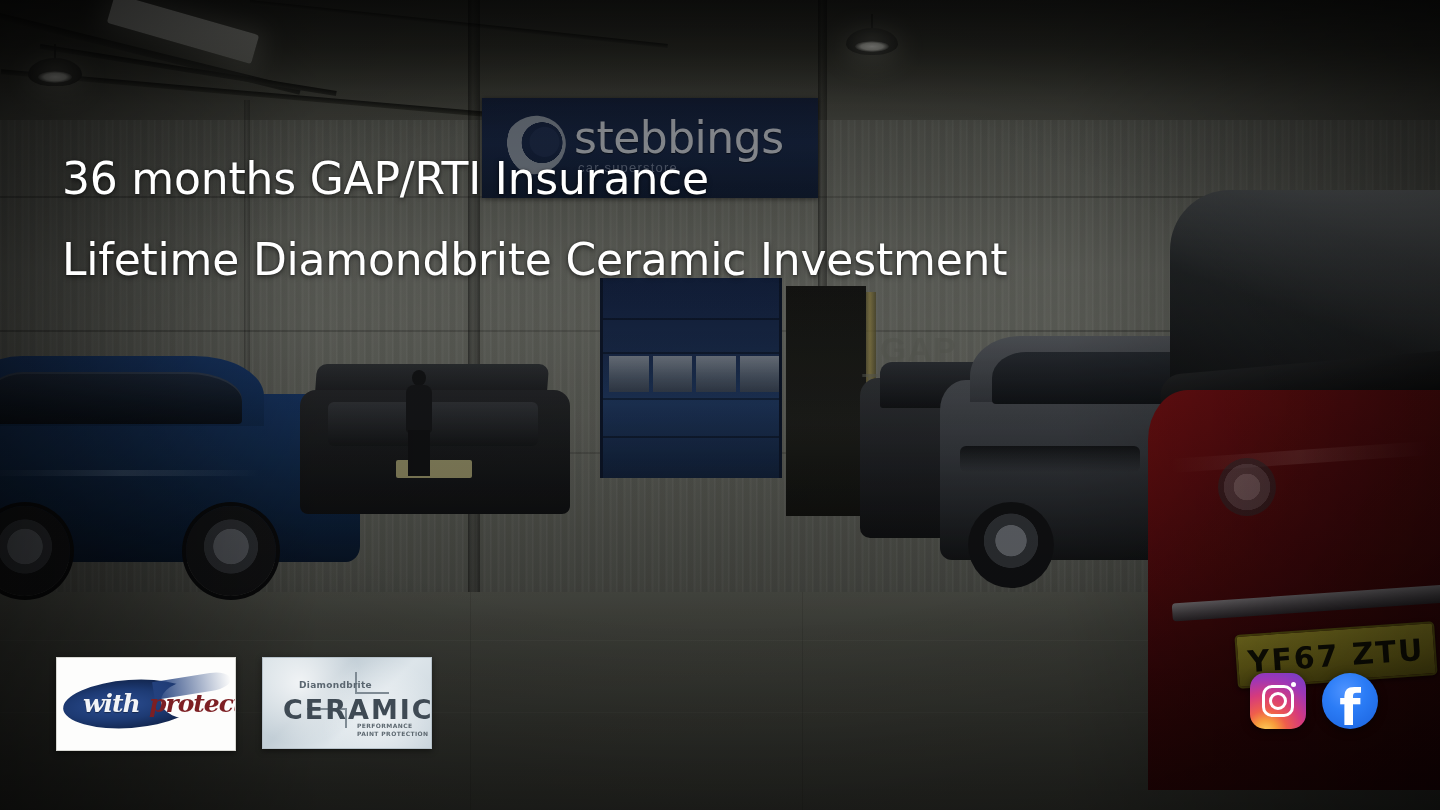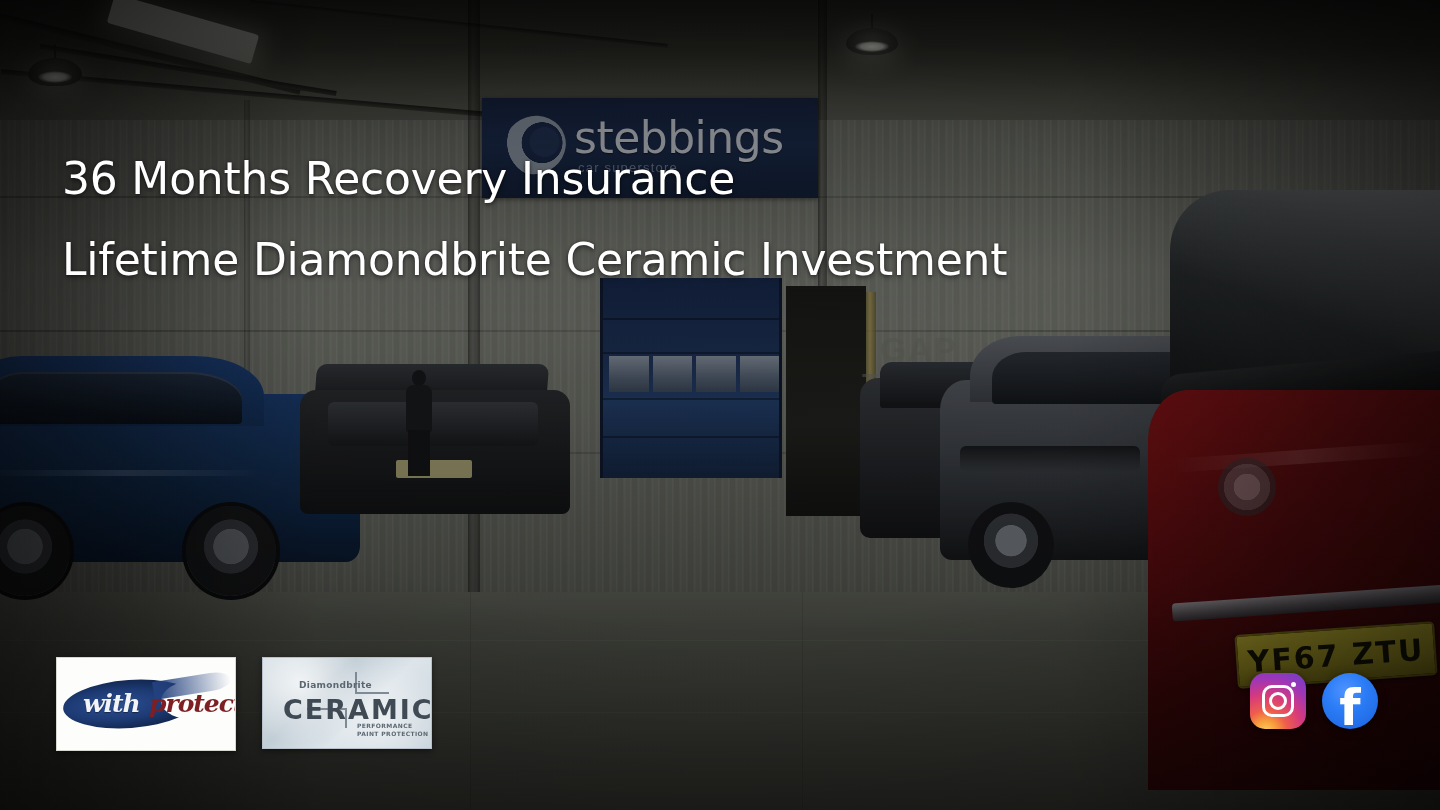--- a/index.html
+++ b/index.html
@@ -590,21 +590,21 @@
       <div class="plate">
         <span>YF67 ZTU</span>
       </div>
     </div>
 
   </div>
 
   <div class="tint"></div>
 
   <div class="copy">
-    <div class="line">36 Months Recovery Insurance</div>
+    <div class="line">36 months GAP/RTI Insurance</div>
     <div class="line">Lifetime Diamondbrite Ceramic Investment</div>
   </div>
 
   <div class="badges">
 
     <div class="logo-autoprotect">
       <div class="ap-swoosh"></div>
       <div class="ap-tail"></div>
       <div class="ap-word-auto">with</div>
       <div class="ap-word-protect">protect</div>

